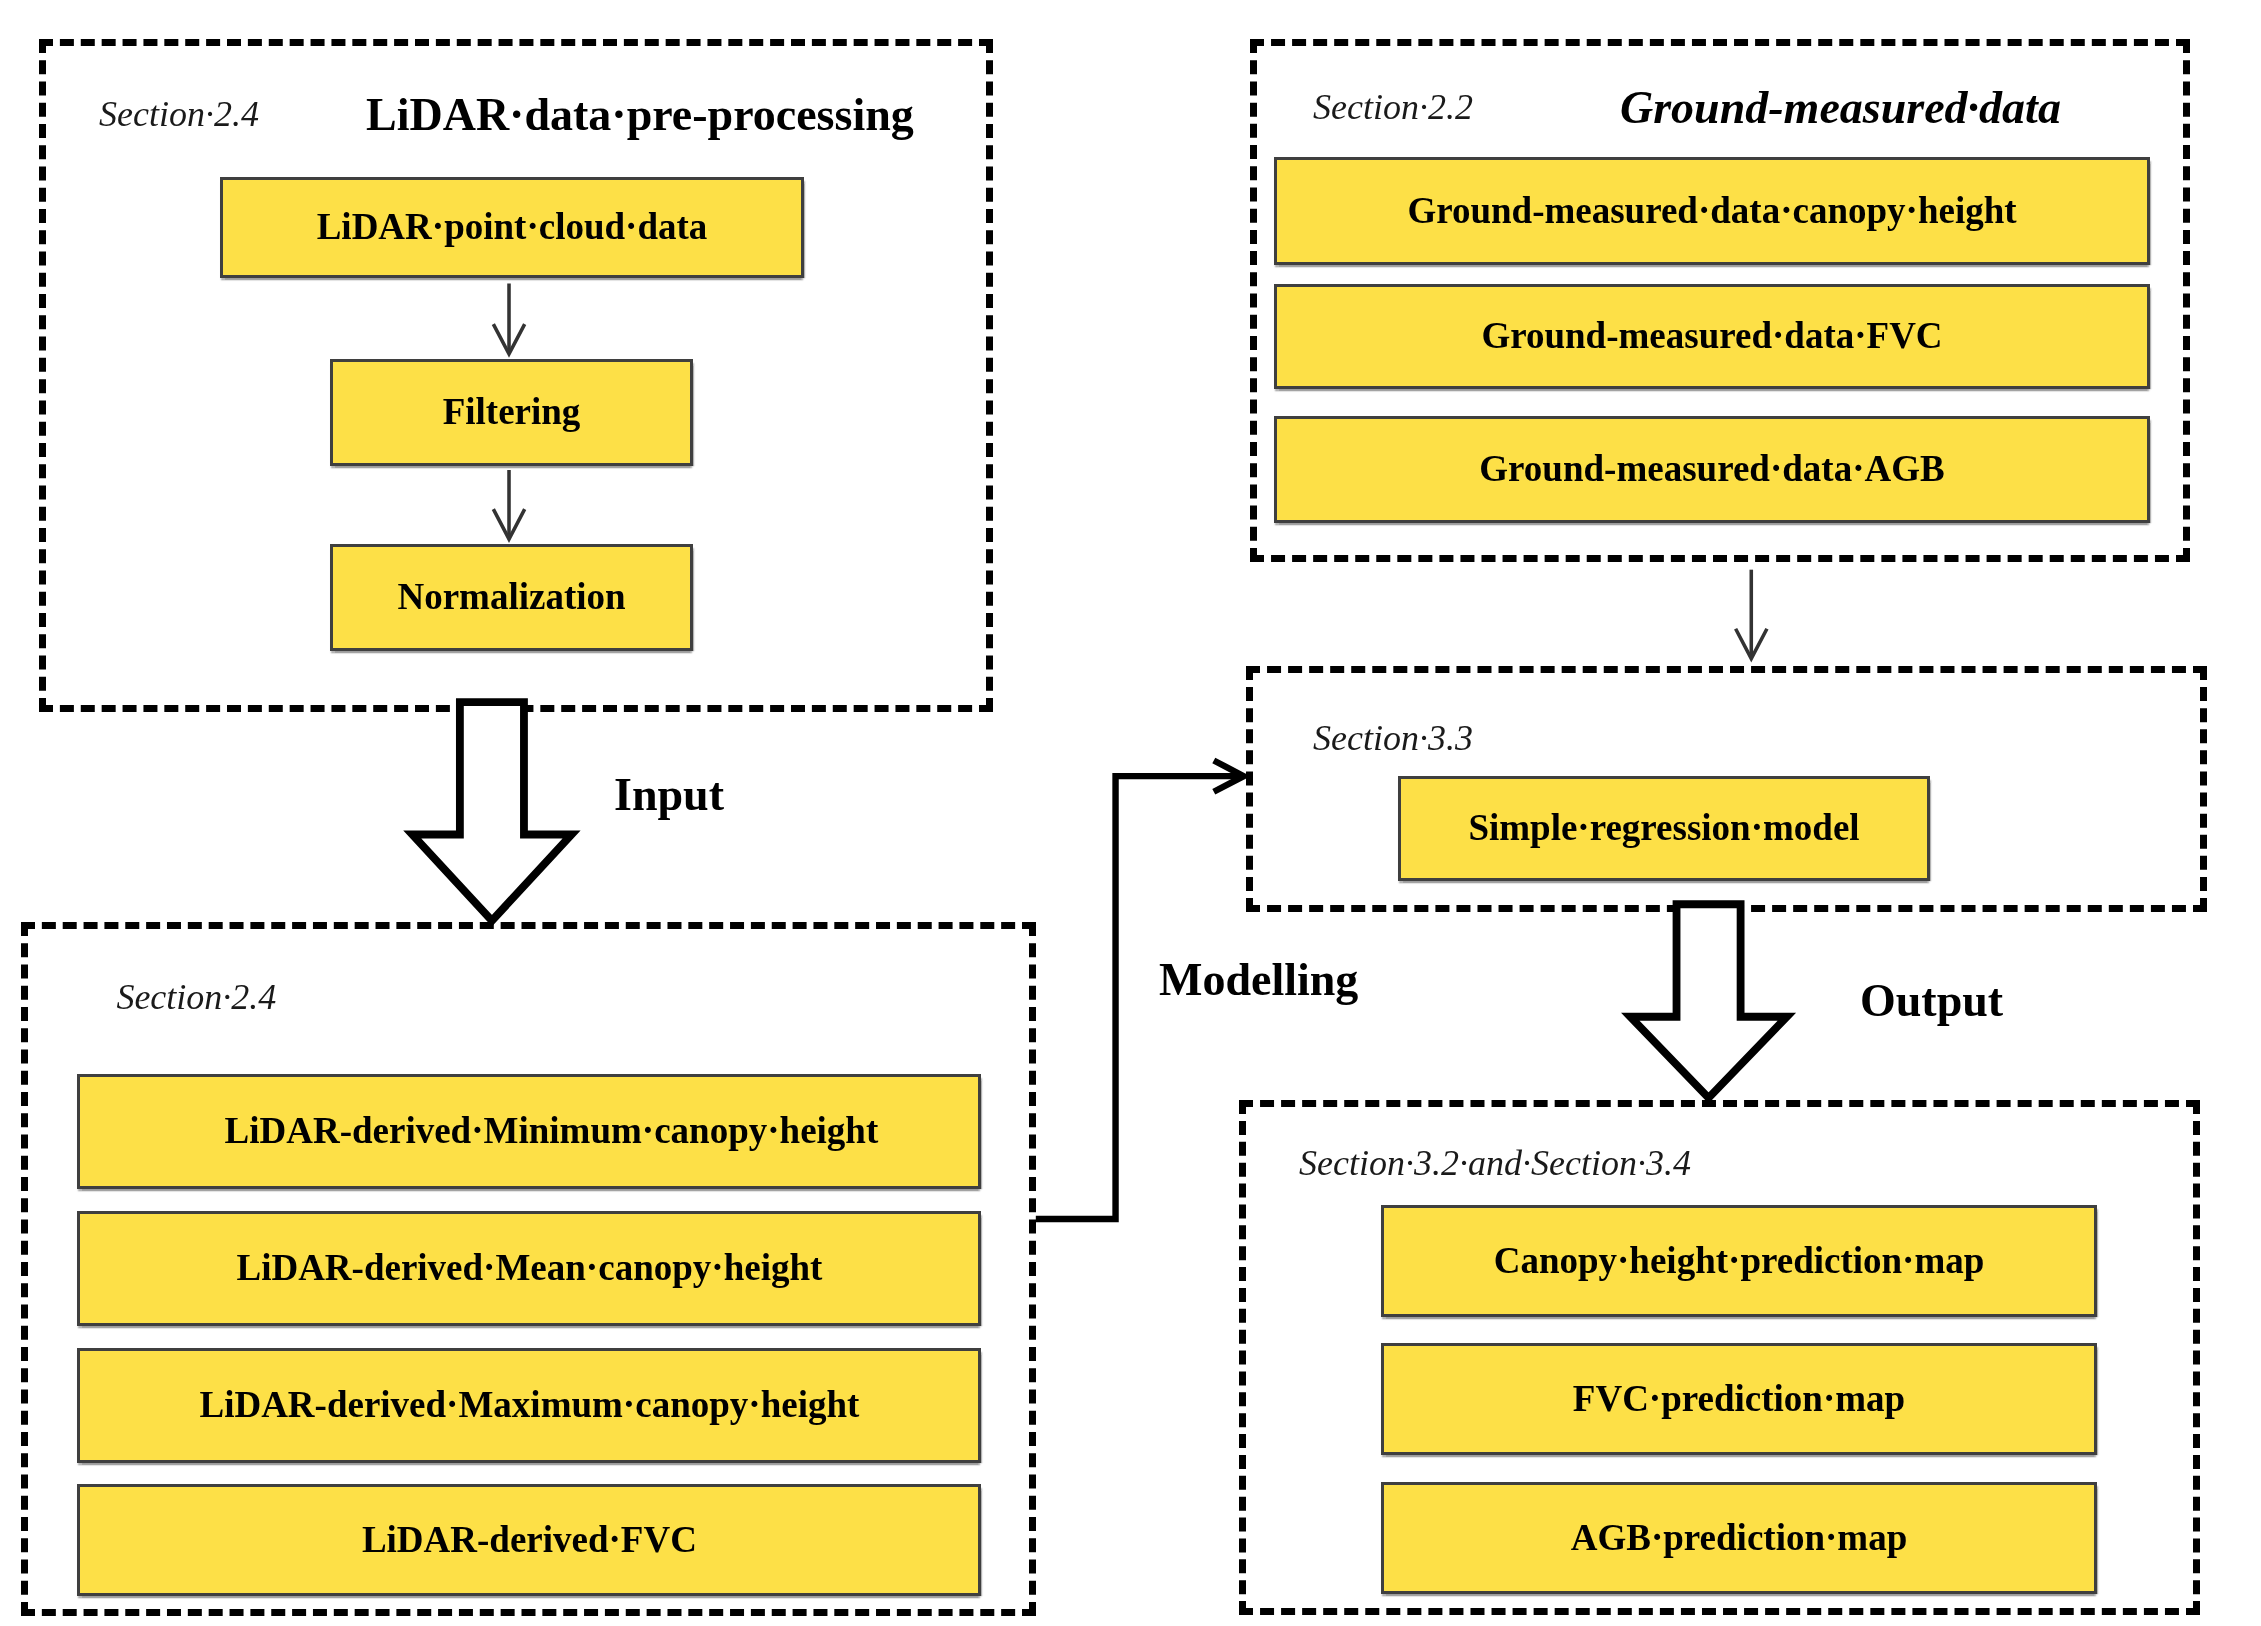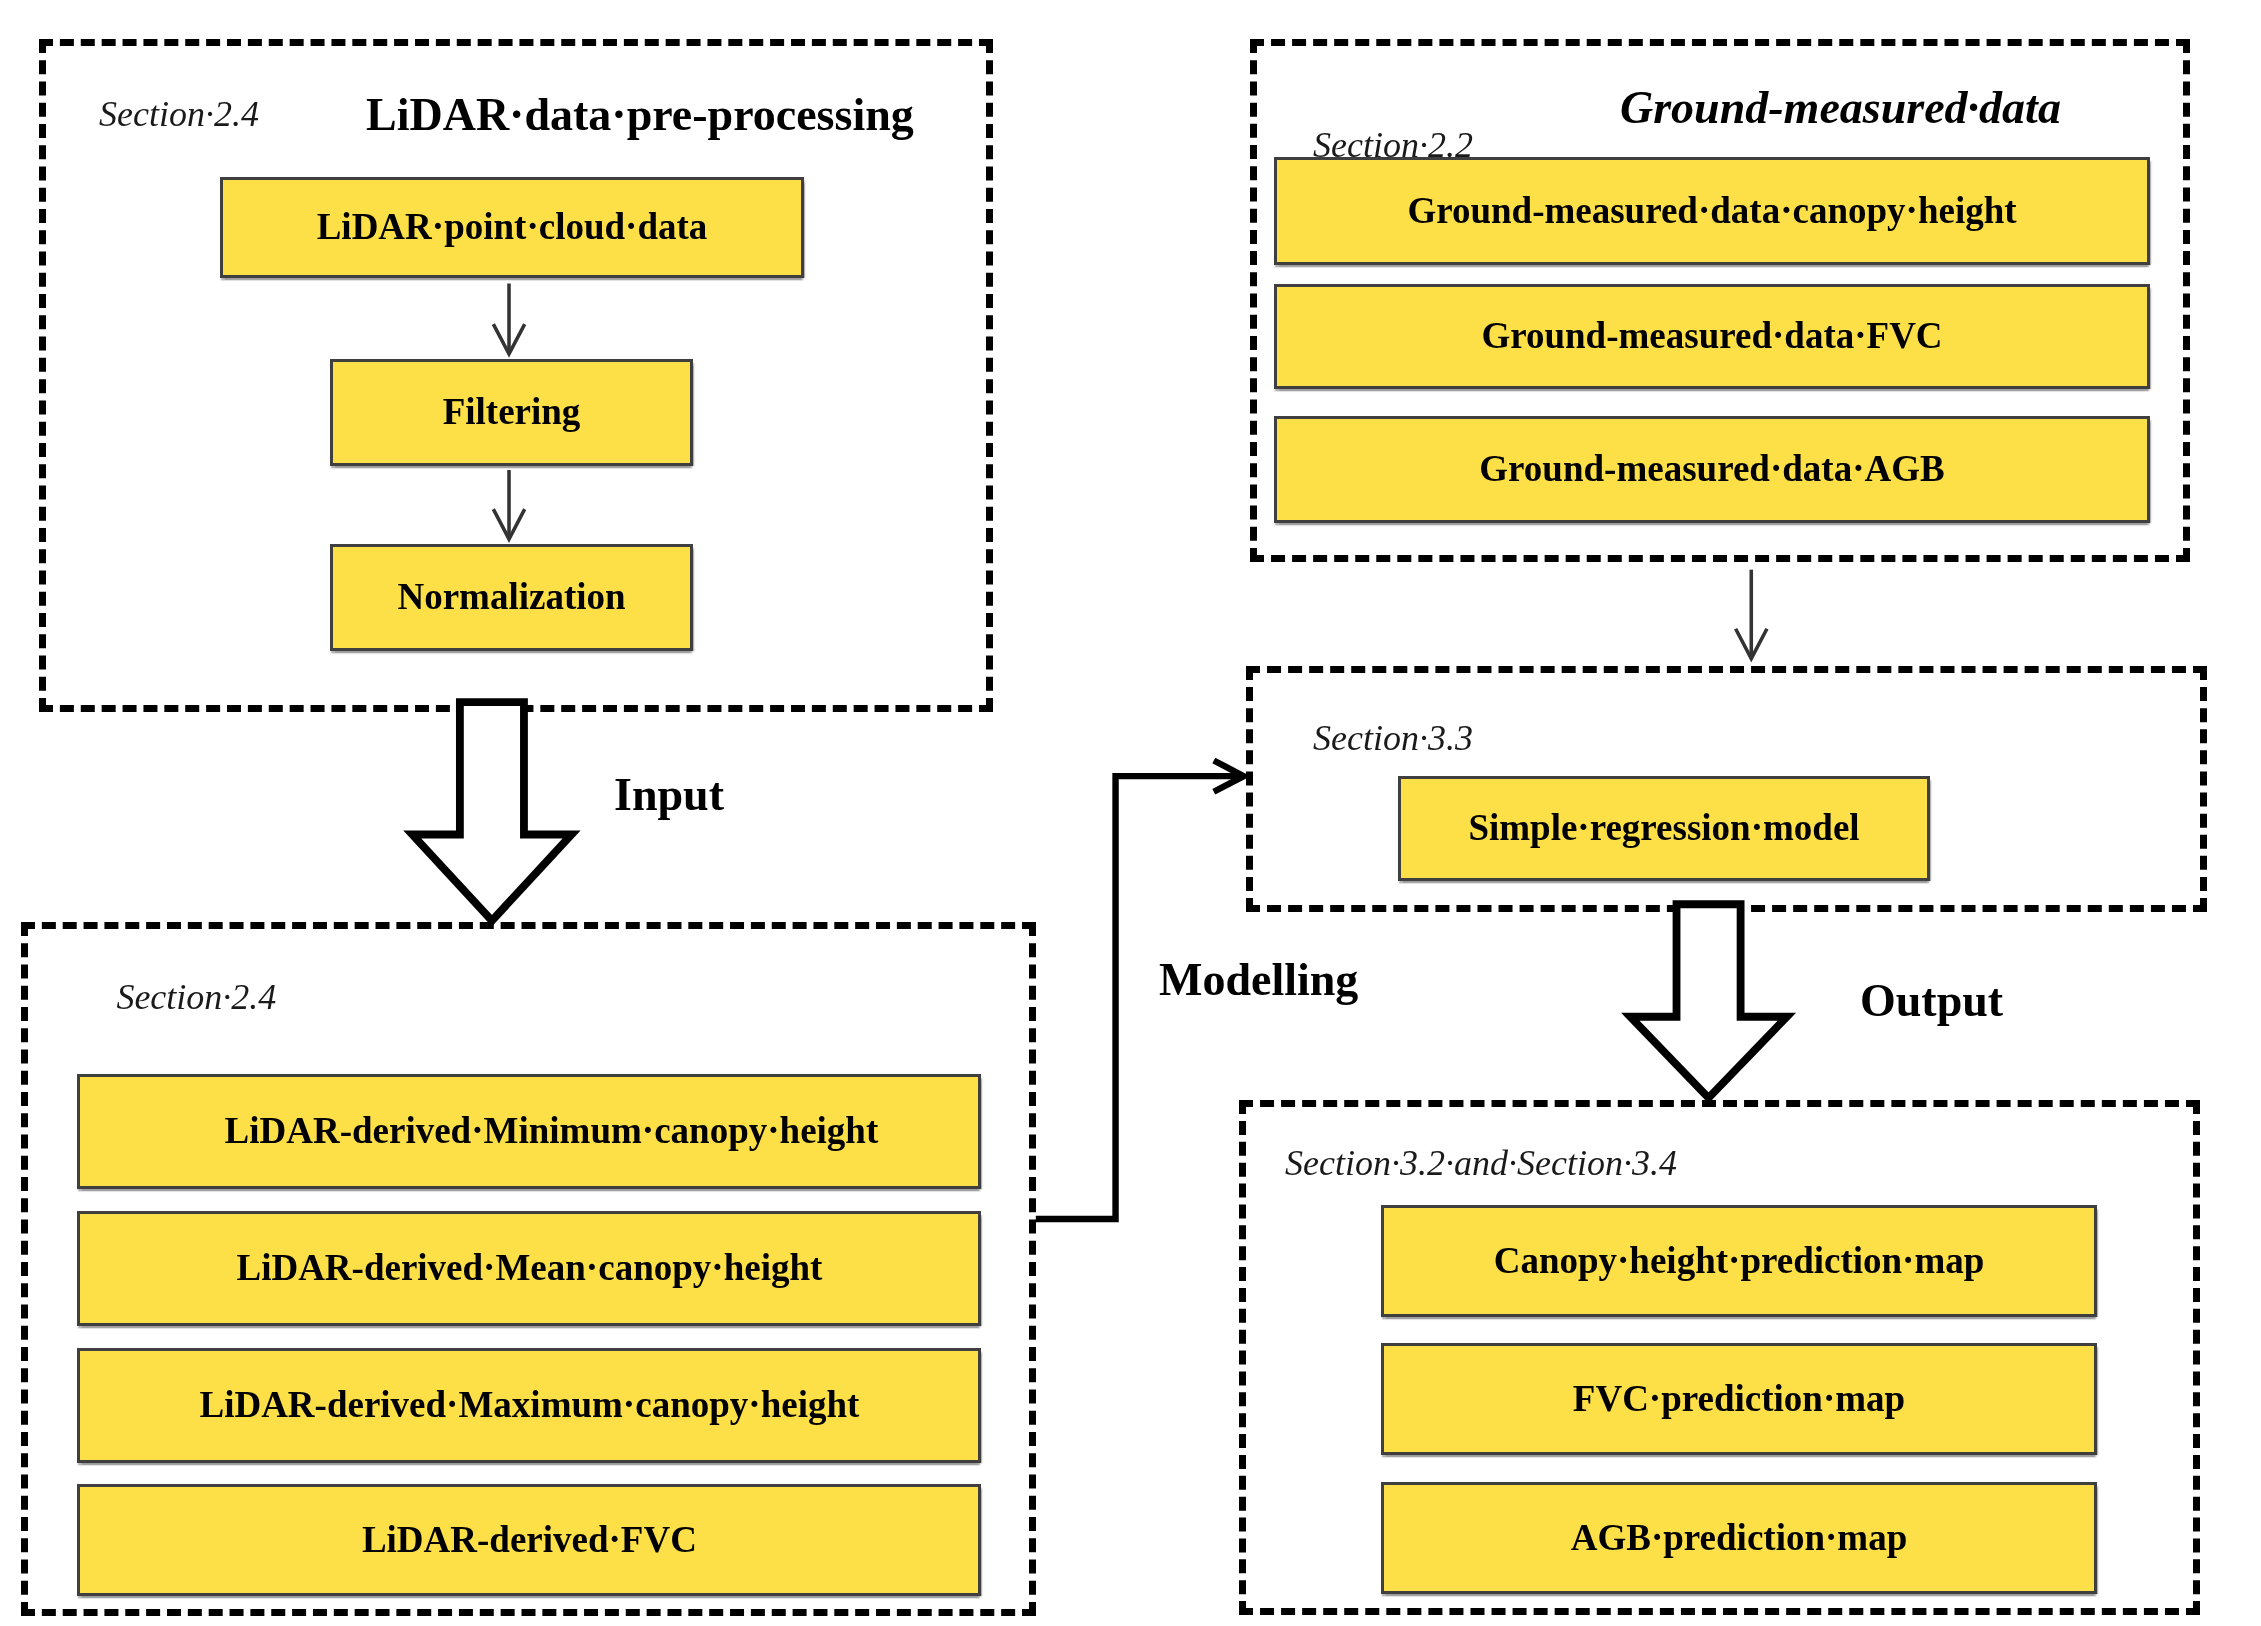--- a/index.html
+++ b/index.html
@@ -78,42 +78,42 @@
 
   <div class="group" style="left:39px; top:39px; width:954px; height:673px;">
     <div class="section-label" style="left:53px; top:49px;">Section·2.4</div>
     <div class="group-title" style="left:320px; top:44px;">LiDAR·data·pre-processing</div>
     <div class="node" style="left:174px; top:131px; width:584px; height:101px;">LiDAR·point·cloud·data</div>
     <div class="node" style="left:284px; top:313px; width:363px; height:107px;">Filtering</div>
     <div class="node" style="left:284px; top:498px; width:363px; height:107px;">Normalization</div>
   </div>
 
   <div class="group" style="left:1250px; top:39px; width:940px; height:523px;">
-    <div class="section-label" style="left:56px; top:42px;margin-top:38px;">Section·2.2</div>
+    <div class="section-label" style="left:56px; top:42px;">Section·2.2</div>
     <div class="group-title" style="left:363px; top:37px;font-style:italic;">Ground-measured·data</div>
     <div class="node" style="left:17px; top:111px; width:876px; height:108px;">Ground-measured·data·canopy·height</div>
     <div class="node" style="left:17px; top:238px; width:876px; height:105px;">Ground-measured·data·FVC</div>
     <div class="node" style="left:17px; top:370px; width:876px; height:107px;">Ground-measured·data·AGB</div>
   </div>
 
   <div class="group" style="left:1246px; top:666px; width:961px; height:246px;">
     <div class="section-label" style="left:60px; top:46px;">Section·3.3</div>
     <div class="node" style="left:145px; top:103px; width:532px; height:105px;">Simple·regression·model</div>
   </div>
 
   <div class="group" style="left:21.4px; top:922px; width:1015px; height:694px;">
     <div class="section-label" style="left:88px; top:49px;">Section·2.4</div>
     <div class="node" style="left:49px; top:145px; width:904px; height:115px;padding-left:44px;">LiDAR-derived·Minimum·canopy·height</div>
     <div class="node" style="left:49px; top:282px; width:904px; height:115px;">LiDAR-derived·Mean·canopy·height</div>
     <div class="node" style="left:49px; top:419px; width:904px; height:115px;">LiDAR-derived·Maximum·canopy·height</div>
     <div class="node" style="left:49px; top:555px; width:904px; height:112px;">LiDAR-derived·FVC</div>
   </div>
 
   <div class="group" style="left:1239px; top:1100px; width:961px; height:515px;">
-    <div class="section-label" style="left:39px; top:37px;">Section·3.2·and·Section·3.4</div>
+    <div class="section-label" style="left:53px; top:37px;">Section·3.2·and·Section·3.4</div>
     <div class="node" style="left:135px; top:98px; width:716px; height:112px;">Canopy·height·prediction·map</div>
     <div class="node" style="left:135px; top:236px; width:716px; height:112px;">FVC·prediction·map</div>
     <div class="node" style="left:135px; top:375px; width:716px; height:112px;">AGB·prediction·map</div>
   </div>
 
   <svg class="overlay" viewBox="0 0 3176 2285">
 
     <g stroke="#333333" stroke-width="5" fill="none">
       <line x1="715" y1="398" x2="715" y2="492"></line>
       <polyline points="693,455 715,497 737,455"></polyline>

